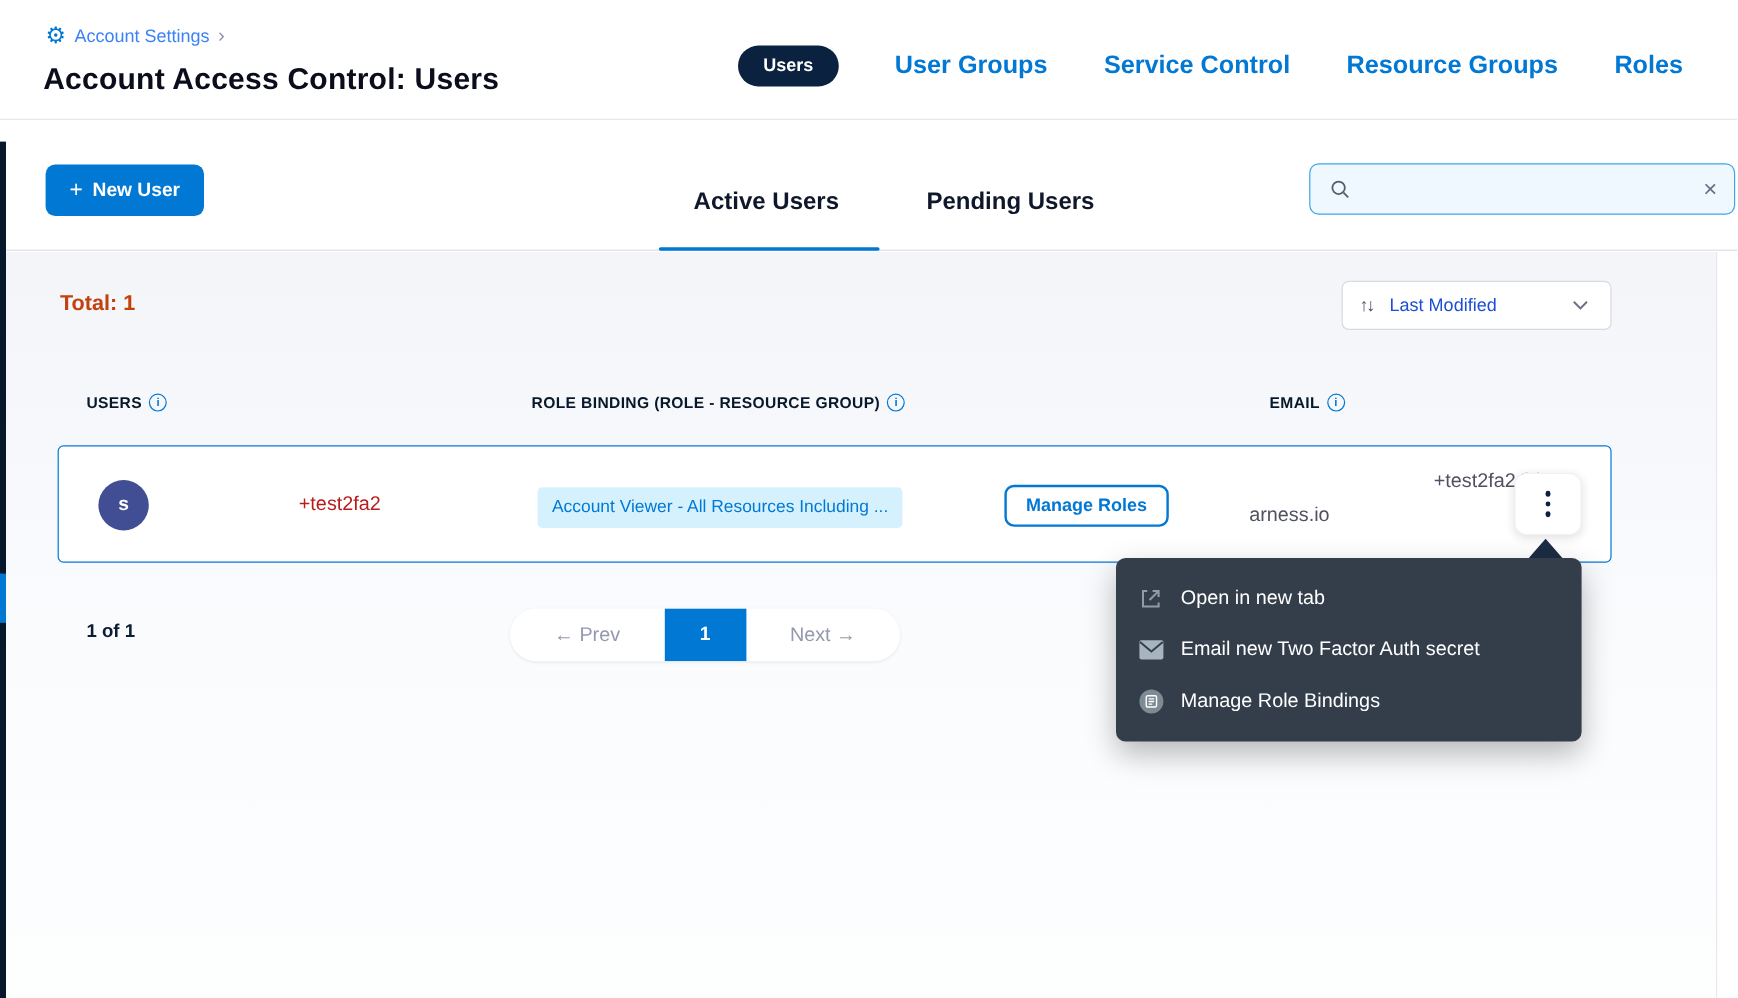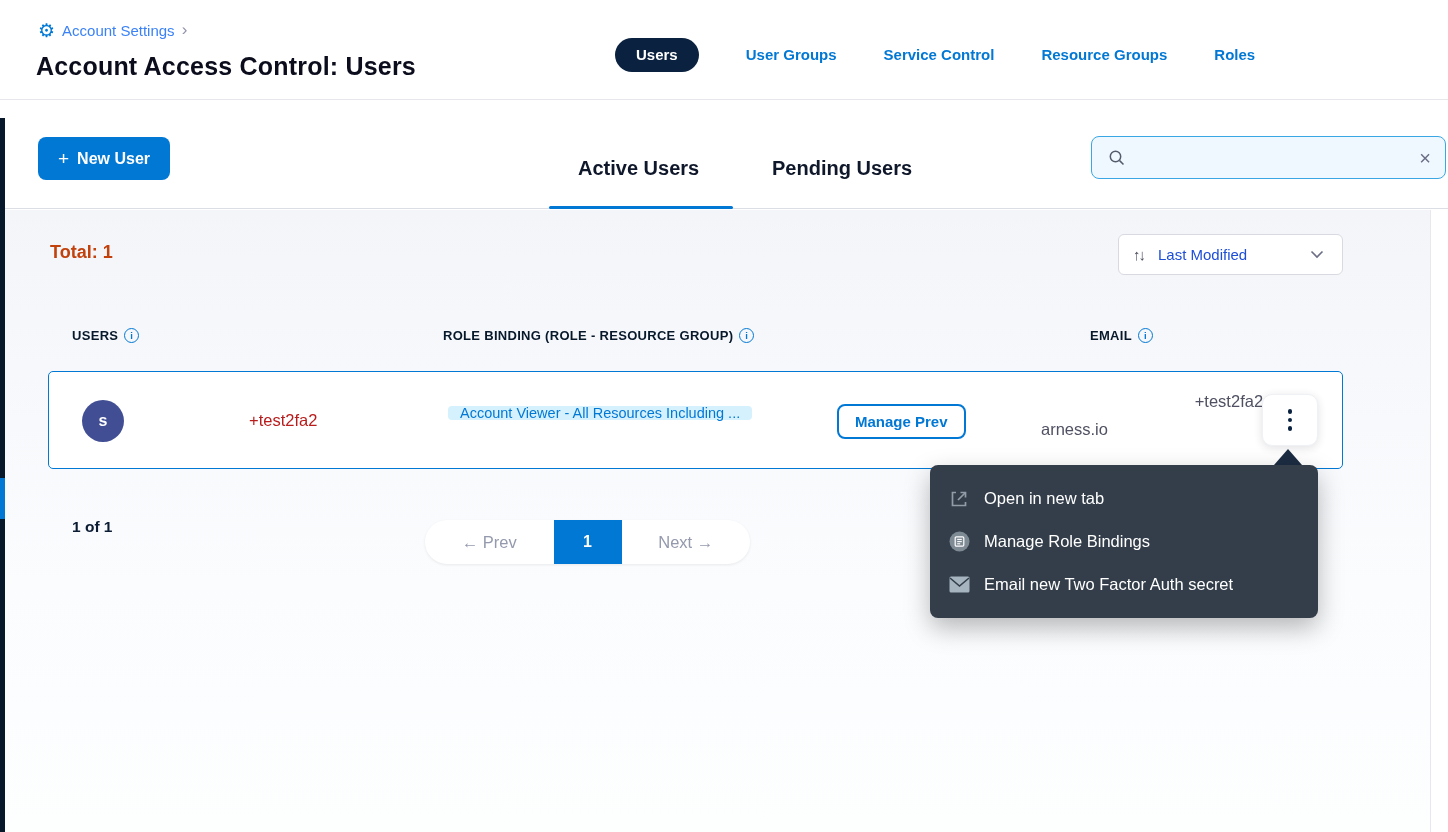--- a/index.html
+++ b/index.html
@@ -13,21 +13,21 @@
   
   .header { position:absolute; left:0; top:0; width:1448px; height:100px; background:#fff; border-bottom:1px solid #e6e7eb; }
   .breadcrumb { position:absolute; left:38px; top:20px; display:flex; align-items:center; gap:7px; font-size:15px; }
   .gear-glyph { color:#0278d5; font-size:19px; line-height:19px; }
   .breadcrumb-link { color:#3b82f6; font-weight:500; cursor:pointer; }
   .breadcrumb-chevron { color:#9293ab; font-size:17px; }
   .page-title { position:absolute; left:36px; top:52px; font-size:25px; font-weight:700; color:#0b0d1c; letter-spacing:.2px; }
 
   .top-nav { position:absolute; left:615px; top:37px; height:35px; display:flex; align-items:center; gap:47px; }
   .nav-pill { background:#0a2240; color:#fff; font-weight:700; font-size:15px; height:34px; padding:0 21px; border-radius:17px; display:flex; align-items:center; cursor:pointer; }
-  .nav-link { color:#0278d5; font-weight:700; font-size:15px; cursor:pointer; white-space:nowrap; }
+  .nav-link { color:#0278d5; font-weight:700; font-size:21px; cursor:pointer; white-space:nowrap; }
 
   
   .toolbar { position:absolute; left:0; top:101px; width:1448px; height:108px; background:#fff; border-bottom:1px solid #dcdee5; }
   .new-user-btn { position:absolute; left:38px; top:36px; height:43px; padding:0 20px; background:#0278d5; border:none; border-radius:8px; color:#fff; font-family:inherit; font-weight:700; font-size:16px; display:flex; align-items:center; gap:8px; cursor:pointer; }
   .new-user-btn .plus { font-size:19px; font-weight:400; }
   .tab { position:absolute; top:56px; font-size:20px; font-weight:600; color:#0f172a; cursor:pointer; }
   .tab-active-users { left:578px; }
   .tab-pending-users { left:772px; }
   .tab-underline { position:absolute; left:549px; top:105px; width:184px; height:3px; background:#0278d5; border-radius:2px; }
 
@@ -44,38 +44,38 @@
   .right-gutter { position:absolute; right:0; top:210px; width:18px; height:622px; background:#fff; border-left:1px solid #e7e8ee; }
 
   .total-label { position:absolute; left:50px; top:242px; font-size:18px; font-weight:700; color:#c2410c; }
 
   .sort-select { position:absolute; left:1118px; top:234px; width:225px; height:41px; background:#fff; border:1px solid #d9dae1; border-radius:6px; display:flex; align-items:center; padding:0 14px; gap:10px; cursor:pointer; }
   .sort-glyph { color:#4f5162; font-size:15px; letter-spacing:-2px; }
   .sort-label { flex:1; font-size:15px; font-weight:500; color:#1d4ed8; padding-left:4px; }
 
   
   .col-header { position:absolute; top:328px; font-size:13px; font-weight:700; color:#07182b; letter-spacing:.3px; display:flex; align-items:center; gap:6px; }
-  .col-users { left:72px; } .col-role { left:443px; } .col-email { left:1042px;padding-left:48px; }
+  .col-users { left:72px; } .col-role { left:443px; } .col-email { left:1010px;padding-left:48px; }
   .info-icon { display:inline-flex; width:15px; height:15px; border:1.4px solid #0278d5; border-radius:50%; color:#0278d5; font-size:9.5px; font-weight:700; align-items:center; justify-content:center; font-style:normal; }
 
   
   .row-card { position:absolute; left:48px; top:371px; width:1295px; height:98px; background:#fff; border:1px solid #0278d5; border-radius:5px; }
   .avatar { position:absolute; left:33px; top:28px; width:42px; height:42px; border-radius:50%; background:#414e93; color:#fff; font-weight:700; font-size:16px; display:flex; align-items:center; justify-content:center; }
   .row-name { position:absolute; left:200px; top:39px; font-size:16.5px; color:#b91c1c; }
-  .role-chip { position:absolute; left:399px; top:34px; height:14px; background:#d5f1fd; border-radius:4px; padding:0 12px; display:flex; align-items:center; font-size:14.5px; color:#0278d5; cursor:pointer; }
+  .role-chip { position:absolute; left:399px; top:34px; height:34px; background:#d5f1fd; border-radius:4px; padding:0 12px; display:flex; align-items:center; font-size:14.5px; color:#0278d5; cursor:pointer; }
   .manage-roles-btn { position:absolute; left:788px; top:32px; height:35px; padding:0 16px; background:#fff; border:2px solid #0278d5; border-radius:8px; color:#0278d5; font-family:inherit; font-weight:700; font-size:15px; cursor:pointer; }
   .email-cell { position:absolute; left:956px; top:15px; width:248px; font-size:16.5px; color:#4f5162; line-height:28px;margin-left:36px; }
   .email-line1 { text-align:right; }
   .email-line2 { text-align:left; }
   .kebab-btn { position:absolute; left:1213px; top:22px; width:56px; height:52px; background:#fff; border:1px solid #f0f1f5; border-radius:10px; box-shadow:0 2px 8px rgba(40,41,61,.14); display:flex; flex-direction:column; align-items:center; justify-content:center; gap:4px; cursor:pointer; }
   .kebab-dot { width:4.5px; height:4.5px; border-radius:50%; background:#0a2240; }
 
   
   .page-summary { position:absolute; left:72px; top:518px; font-size:15.5px; font-weight:700; color:#0b1c33; }
-  .pagination { position:absolute; left:425px; top:520px; width:325px; height:44px; background:#fff; border-radius:22px; box-shadow:0 1px 3px rgba(0,0,0,.08); display:flex; overflow:hidden; align-items:stretch; }
+  .pagination { position:absolute; left:425px; top:507px; width:325px; height:44px; background:#fff; border-radius:22px; box-shadow:0 1px 3px rgba(0,0,0,.08); display:flex; overflow:hidden; align-items:stretch; }
   .page-prev, .page-next { flex:1; display:flex; align-items:center; justify-content:center; color:#9499ad; font-size:16.5px; cursor:pointer; }
   .page-current { width:68px; background:#0278d5; color:#fff; font-weight:700; font-size:16px; display:flex; align-items:center; justify-content:center; cursor:pointer; }
 
   
   .menu-caret { position:absolute; left:1274px; top:449px; width:0; height:0; border-left:14px solid transparent; border-right:14px solid transparent; border-bottom:16px solid #1c2c42; }
   .context-menu { position:absolute; left:930px; top:465px; width:388px; background:#333e4a; border-radius:8px; box-shadow:0 10px 26px rgba(0,0,0,.28); padding:12px 0; }
   .menu-item { height:43px; display:flex; align-items:center; gap:14px; padding:0 18px; color:#fff; font-size:16.5px; cursor:pointer; }
   .menu-ic { width:22px; height:22px; display:flex; align-items:center; justify-content:center; }
 </style>
 </head>
@@ -150,21 +150,21 @@
   </div>
   <div class="col-header col-email">
     <span>EMAIL</span>
     <span class="info-icon">i</span>
   </div>
 
   <div class="row-card">
     <div class="avatar">s</div>
     <div class="row-name">+test2fa2</div>
     <div class="role-chip">Account Viewer - All Resources Including ...</div>
-    <button class="manage-roles-btn">Manage Prev</button>
+    <button class="manage-roles-btn">Manage Roles</button>
     <div class="email-cell">
       <div class="email-line1">+test2fa2@h</div>
       <div class="email-line2">arness.io</div>
     </div>
     <div class="kebab-btn">
       <span class="kebab-dot"></span>
       <span class="kebab-dot"></span>
       <span class="kebab-dot"></span>
     </div>
   </div>
@@ -180,37 +180,37 @@
   <div class="context-menu">
     <div class="menu-item">
       <span class="menu-ic">
         <svg width="20" height="20" viewBox="0 0 20 20" fill="none" stroke="#929ca6" stroke-width="1.7">
           <polyline points="7,3.5 3.5,3.5 3.5,16.5 16.5,16.5 16.5,13"></polyline>
           <line x1="9" y1="11" x2="16" y2="4"></line>
           <polyline points="11.5,3.5 16.5,3.5 16.5,8.5"></polyline>
         </svg>
       </span>
       <span>Open in new tab</span>
+    </div>
+    <div class="menu-item">
+      <span class="menu-ic">
+        <svg width="21" height="17" viewBox="0 0 21 17">
+          <rect x="0.5" y="0.5" width="20" height="16" rx="1.5" fill="#a6b4c0"></rect>
+          <polyline points="1,2 10.5,10 20,2" fill="none" stroke="#333e4a" stroke-width="1.6"></polyline>
+        </svg>
+      </span>
+      <span>Email new Two Factor Auth secret</span>
     </div>
     <div class="menu-item">
       <span class="menu-ic">
         <svg width="21" height="21" viewBox="0 0 21 21">
           <circle cx="10.5" cy="10.5" r="10" fill="#7e8a94"></circle>
           <rect x="6.2" y="5.8" width="8.6" height="9.4" rx="1.2" fill="none" stroke="#fff" stroke-width="1.2"></rect>
           <line x1="8.2" y1="8.4" x2="12.8" y2="8.4" stroke="#fff" stroke-width="1.1"></line>
           <line x1="8.2" y1="10.6" x2="12.8" y2="10.6" stroke="#fff" stroke-width="1.1"></line>
           <line x1="8.2" y1="12.8" x2="11.2" y2="12.8" stroke="#fff" stroke-width="1.1"></line>
         </svg>
       </span>
       <span>Manage Role Bindings</span>
     </div>
-    <div class="menu-item">
-      <span class="menu-ic">
-        <svg width="21" height="17" viewBox="0 0 21 17">
-          <rect x="0.5" y="0.5" width="20" height="16" rx="1.5" fill="#a6b4c0"></rect>
-          <polyline points="1,2 10.5,10 20,2" fill="none" stroke="#333e4a" stroke-width="1.6"></polyline>
-        </svg>
-      </span>
-      <span>Email new Two Factor Auth secret</span>
-    </div>
   </div>
 
 </div>
 
 </body></html>

